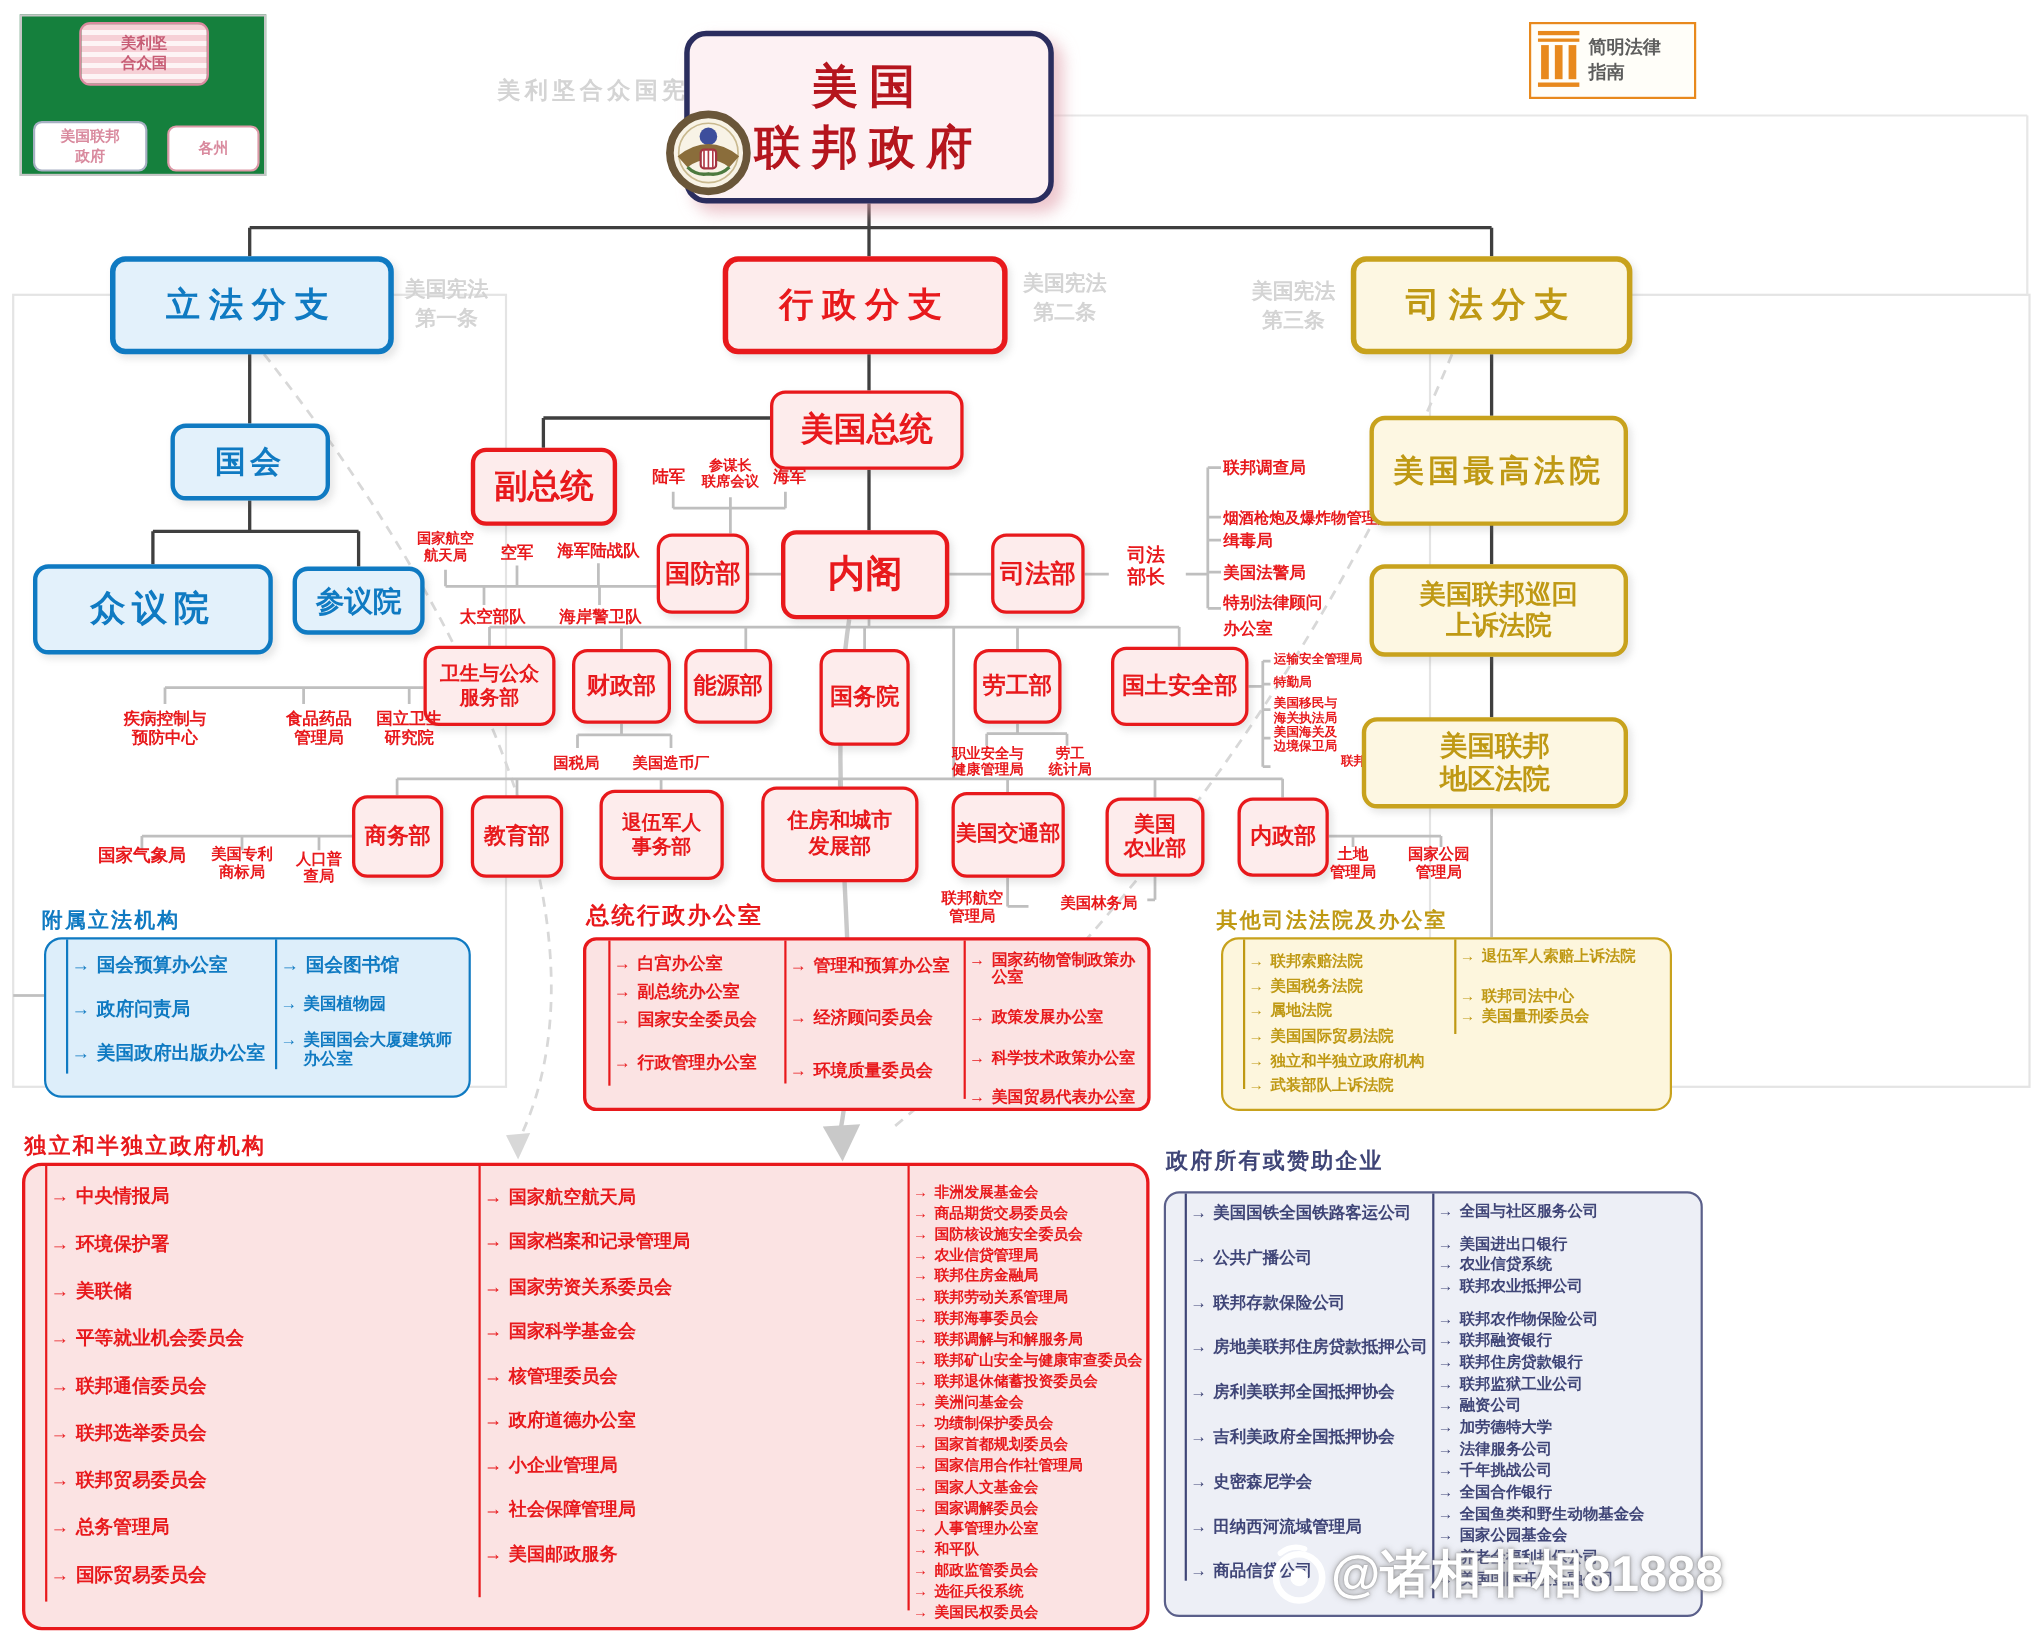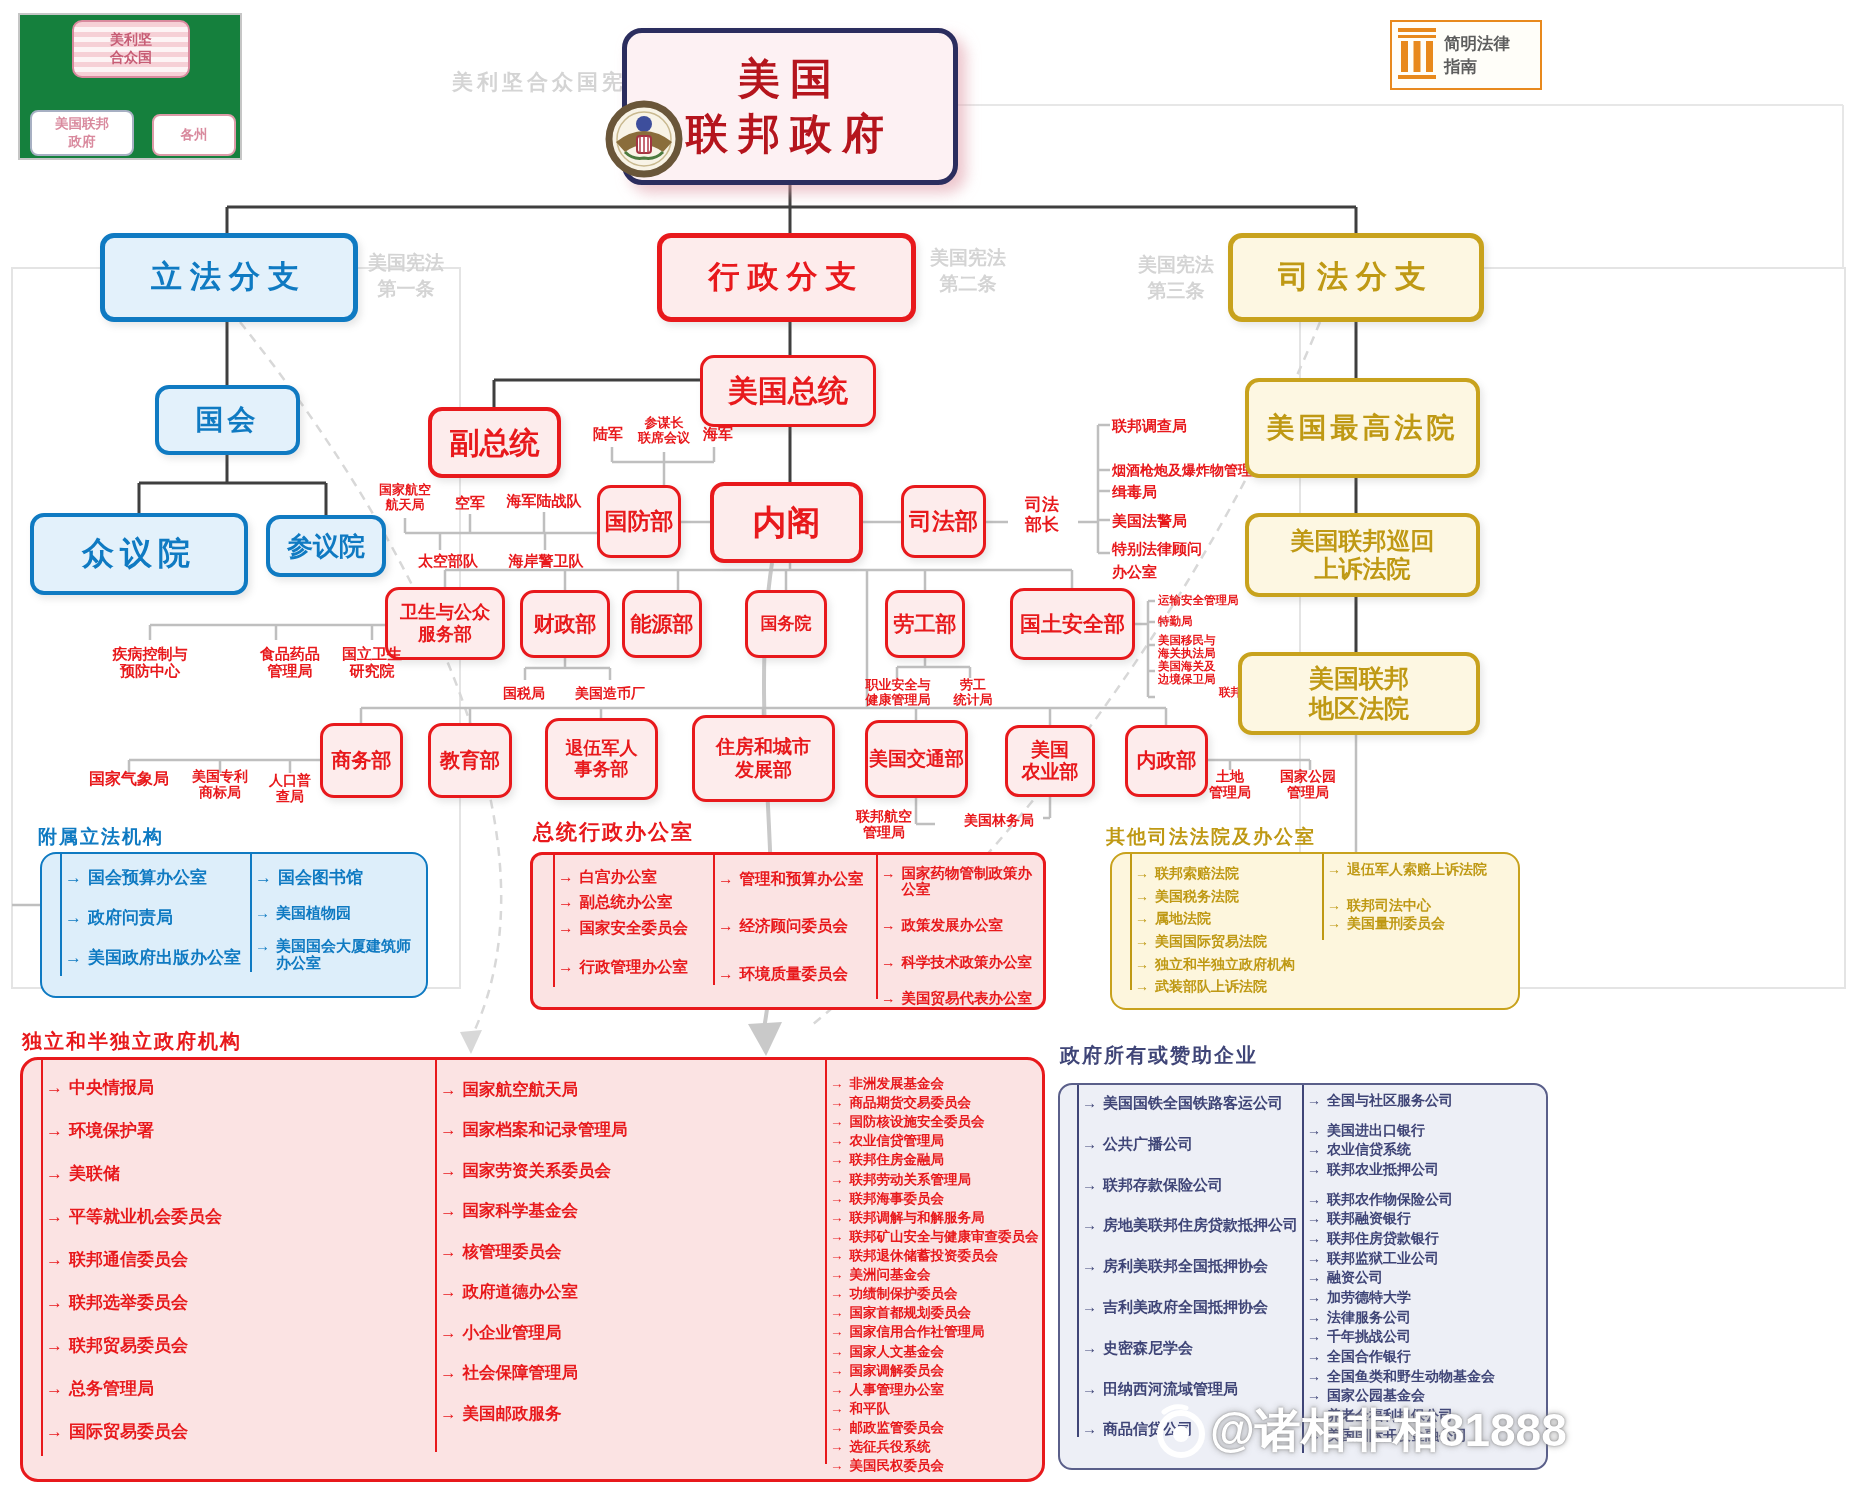--- a/index.html
+++ b/index.html
@@ -177,21 +177,21 @@
   <div class="lbl" style="left:1112px;top:462px;text-align:left;font-size:14px">烟酒枪炮及爆炸物管理局</div>
   <div class="lbl" style="left:1112px;top:483px;text-align:left">缉毒局</div>
   <div class="lbl" style="left:1112px;top:512px;text-align:left">美国法警局</div>
   <div class="lbl" style="left:1112px;top:538px;text-align:left;line-height:1.5">特别法律顾问
 办公室</div>
 
   <div class="box red" style="left:385px;top:587px;width:120px;height:73px;font-size:18px"><span>卫生与公众
 服务部</span></div>
   <div class="box red" style="left:520px;top:590px;width:90px;height:68px;font-size:21px"><span>财政部</span></div>
   <div class="box red" style="left:622px;top:590px;width:80px;height:68px;font-size:21px"><span>能源部</span></div>
-  <div class="box red" style="left:745px;top:590px;width:82px;height:68px;font-size:17px"><span>国务院</span></div>
+  <div class="box red" style="left:745px;top:590px;width:82px;height:88px;font-size:21px"><span>国务院</span></div>
   <div class="box red" style="left:885px;top:590px;width:80px;height:68px;font-size:21px"><span>劳工部</span></div>
   <div class="box red" style="left:1010px;top:588px;width:125px;height:72px;font-size:21px"><span>国土安全部</span></div>
 
   <div class="lbl" style="left:88px;top:645px;width:124px">疾病控制与
 预防中心</div>
   <div class="lbl" style="left:240px;top:645px;width:100px">食品药品
 管理局</div>
   <div class="lbl" style="left:326px;top:645px;width:92px">国立卫生
 研究院</div>
   <div class="lbl" style="left:495px;top:685px;width:58px;font-size:14px">国税局</div>

